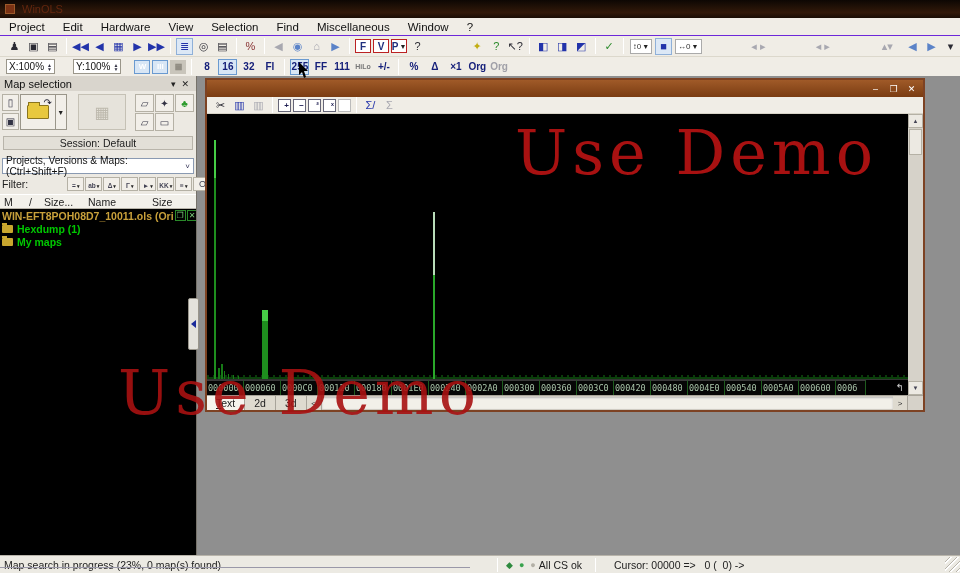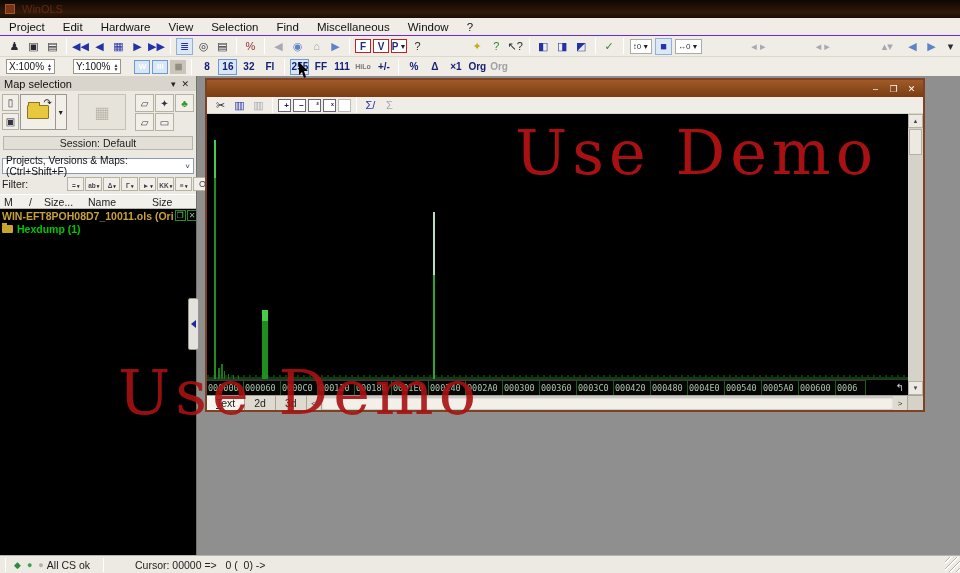--- a/index.html
+++ b/index.html
@@ -175,21 +175,21 @@
     background:#eceae3; border-top:1px solid #b8b4aa; display:flex; align-items:center;
     font-size:10.5px; color:#222; }
   .sb-msg { position:relative; width:492px; padding-left:4px; white-space:nowrap; overflow:hidden; }
   .sb-strike { position:absolute; left:0; top:8px; width:470px; height:1px; background:#9a98a8; }
   .sb-sep { width:1px; height:14px; background:#c8c4ba; border-right:1px solid #fff; margin:0 5px; }
   .sb-ic { margin:0 3px; font-size:9px; }
   .sb-ic.gn { color:#2e8a3e; }
   .sb-ic.gn2 { color:#3aa34e; }
   .sb-ic.gy { color:#b3b0a6; }
   .sb-cs { margin-right:8px; }
-  .sb-cursor { white-space:pre; margin-left:26px; }
+  .sb-cursor { white-space:pre; margin-left:13px; }
   .sb-grip { margin-left:auto; width:15px; height:15px;
     background:repeating-linear-gradient(135deg,transparent 0 3px,#b8b4aa 3px 4px,#fff 4px 5px); }
 </style>
 </head>
 <body>
 
 <div id="screen">
 
   <div class="app-titlebar">
     <div class="appicon"></div>
@@ -360,20 +360,24 @@
         <div class="tree-row project">
           <span>WIN-EFT8POH08D7_10011.ols (Ori</span>
           <span class="tree-boxes">
             <span class="tree-box">❐</span>
             <span class="tree-box">✕</span>
           </span>
         </div>
         <div class="tree-row folder">
           <span class="tree-folder-icon"></span>
           <span>Hexdump (1)</span>
+        </div>
+        <div class="tree-row folder">
+          <span class="tree-folder-icon"></span>
+          <span>My maps</span>
         </div>
       </div>
   </div>
 
   <div class="collapse-handle">
     <div class="tri"></div>
   </div>
 
   <div class="hexwin">
     <div class="hw-title">
@@ -452,20 +456,24 @@
       <span class="tab-scroll">&lt;</span>
       <span class="tab-track"></span>
       <span class="tab-scroll">&gt;</span>
       <span class="tab-corner"></span>
     </div>
   </div>
 
   <div class="watermark wm-bottom">Use Demo</div>
 
   <div class="statusbar">
+    <div class="sb-msg">
+      <span>Map search in progress (23%, 0 map(s) found)</span>
+      <div class="sb-strike"></div>
+    </div>
     <div class="sb-sep"></div>
     <span class="sb-ic gn">◆</span>
     <span class="sb-ic gn2">●</span>
     <span class="sb-ic gy">●</span>
     <span class="sb-cs">All CS ok</span>
     <div class="sb-sep"></div>
     <span class="sb-cursor">Cursor: 00000 =&gt;   0 (  0) -&gt;</span>
     <div class="sb-grip"></div>
   </div>
 

